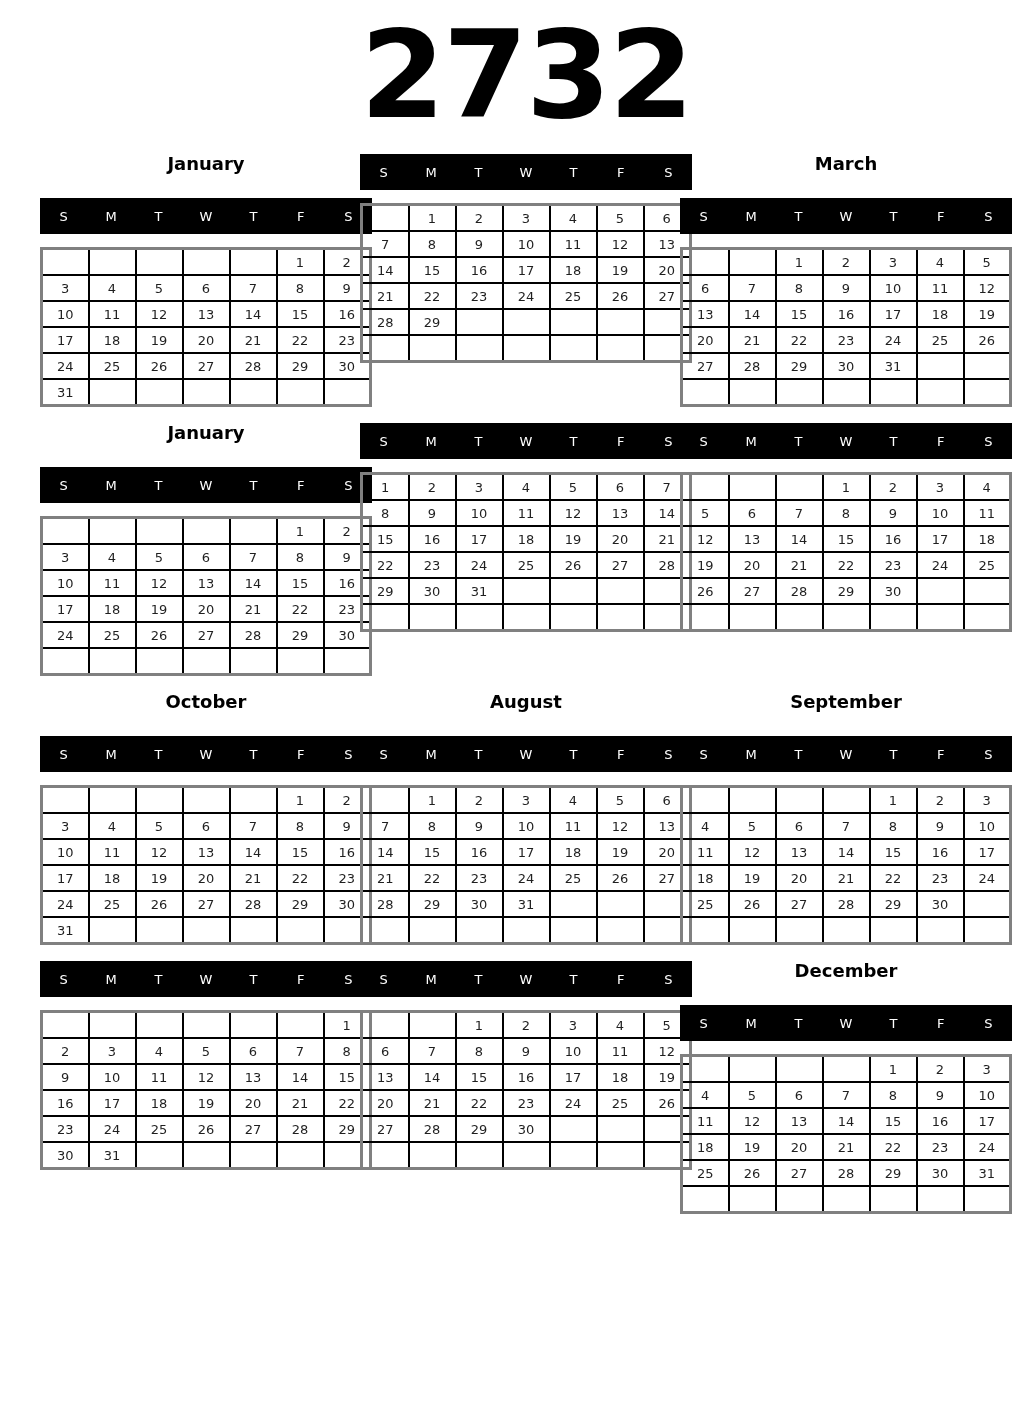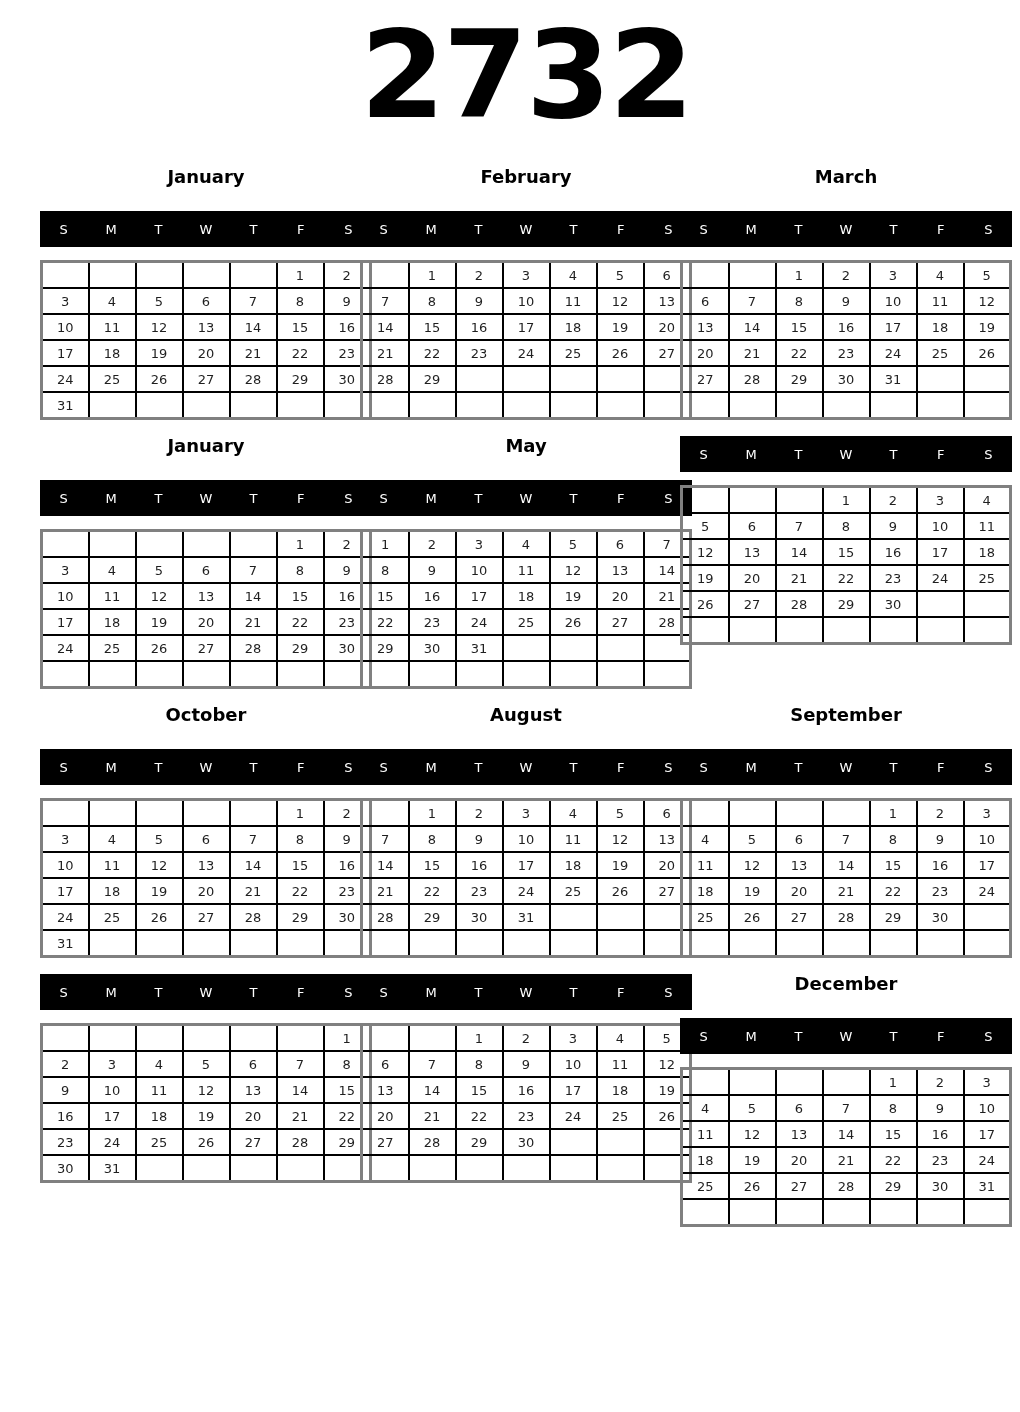--- a/index.html
+++ b/index.html
@@ -11,21 +11,21 @@
     overflow: hidden;
     font-family: "DejaVu Sans", sans-serif;
   }
   .year-title {
     text-align: center;
     font-size: 122px;
     line-height: 150px;
     font-weight: bold;
     color: #000000;
     letter-spacing: -2px;
-    margin-bottom: 17px;
+    margin-bottom: 4px;
     padding-left: 32px;
   }
   .months-grid {
     display: grid;
     grid-template-columns: repeat(3, 300px);
     grid-column-gap: 20px;
     grid-row-gap: 16px;
     padding: 0 40px;
   }
   .month {
@@ -139,21 +139,20 @@
             <td></td>
             <td></td>
             <td></td>
             <td></td>
           </tr>
         </tbody>
     </table>
   </div>
 
   <div class="month">
-    <div class="month-title">February</div>
     <div class="weekday-header">
         <span>S</span>
         <span>M</span>
         <span>T</span>
         <span>W</span>
         <span>T</span>
         <span>F</span>
         <span>S</span>
       </div>
     <table class="calendar-table">
@@ -352,21 +351,20 @@
             <td></td>
             <td></td>
             <td></td>
             <td></td>
           </tr>
         </tbody>
     </table>
   </div>
 
   <div class="month">
-    <div class="month-title">May</div>
     <div class="weekday-header">
         <span>S</span>
         <span>M</span>
         <span>T</span>
         <span>W</span>
         <span>T</span>
         <span>F</span>
         <span>S</span>
       </div>
     <table class="calendar-table">

